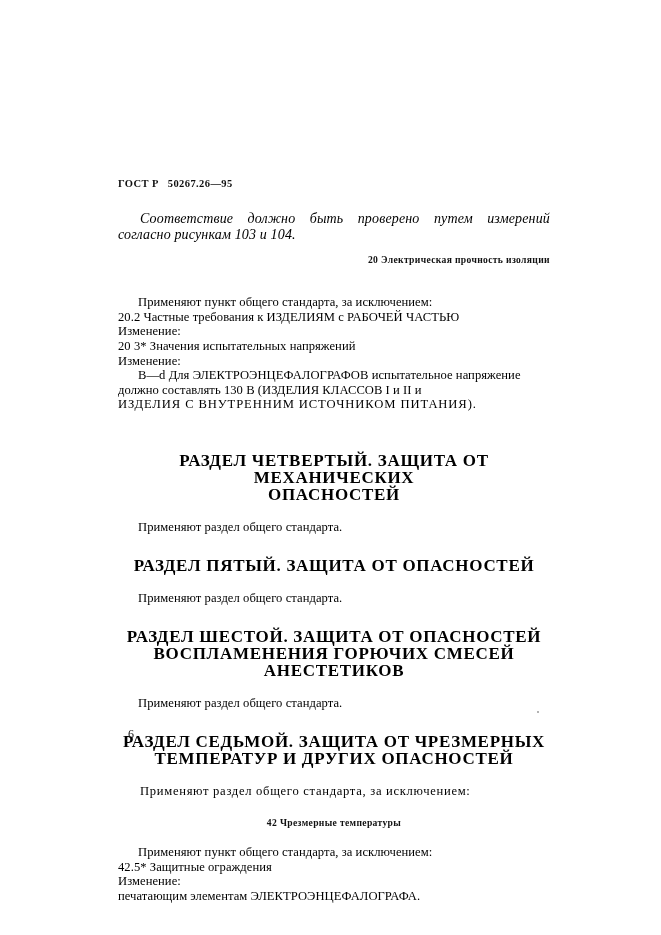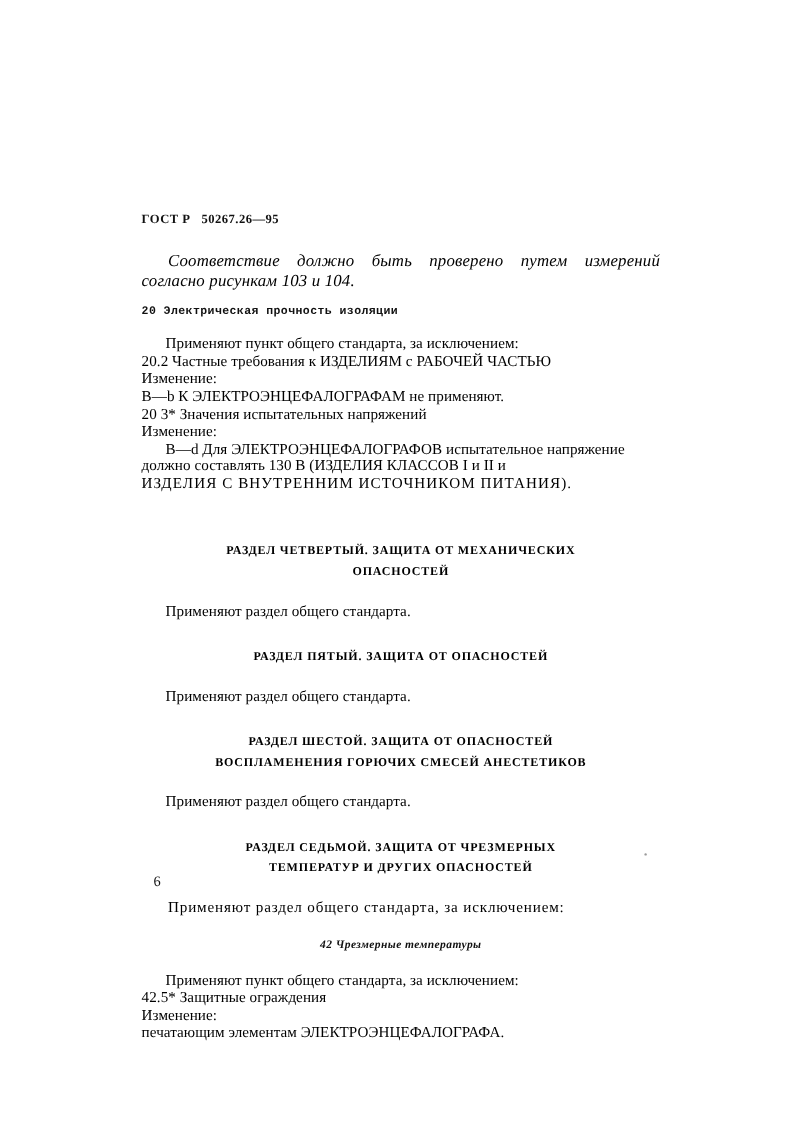--- a/index.html
+++ b/index.html
@@ -47,43 +47,42 @@
     font-style: italic;
     font-size: 14px;
     line-height: 15.6px;
     text-align: justify;
     margin: 0 0 12px 0;
     text-indent: 22px;
     letter-spacing: 0.15px;
   }
 
   .clause-head {
-    text-align: left;
+    text-align: right;
     font-weight: bold;
     font-size: 9.6px;
     letter-spacing: 0.35px;
-    margin: 0 0 14px 0;
-    color: #111;
-    font-family: Liberation Mono, monospace;
+    margin: 0 0 30px 0;
+    color: #111;
   }
 
   .body-block {
     font-size: 12.6px;
     line-height: 14.6px;
     margin: 0 0 10px 0;
     letter-spacing: 0.05px;
   }
   .body-block .ln { display: block; white-space: pre-wrap; }
   .body-block .ln.ind { text-indent: 20px; }
   .body-block .ln.wide { letter-spacing: 0.9px; }
 
   .part-title {
     text-align: center;
     font-weight: bold;
-    font-size: 10px;
+    font-size: 17px;
     line-height: 17px;
     letter-spacing: 0.7px;
     margin: 0;
     color: #000;
   }
   .part-title .l2 { display: block; }
 
   .apply-line {
     font-size: 12.6px;
     line-height: 15px;
@@ -98,21 +97,20 @@
   .sp-c { height: 22px; }
   .sp-d { height: 18px; }
 
   .subclause-head {
     text-align: center;
     font-weight: bold;
     font-size: 9.6px;
     letter-spacing: 0.35px;
     margin: 0;
     color: #111;
-    font-style: italic;
   }
 
   .folio {
     position: absolute;
     left: 128px;
     top: 727px;
     font-size: 12px;
     color: #111;
   }
 
@@ -136,21 +134,20 @@
     <div class="runhead">ГОСТ Р   50267.26—95</div>
 
     <p class="intro">Соответствие должно быть проверено путем измерений согласно рисункам 103 и 104.</p>
 
     <div class="clause-head">20 Электрическая прочность изоляции</div>
 
     <div class="body-block">
       <span class="ln ind">Применяют пункт общего стандарта, за исключением:</span>
       <span class="ln">20.2 Частные требования к ИЗДЕЛИЯМ с РАБОЧЕЙ ЧАСТЬЮ</span>
       <span class="ln">Изменение:</span>
-      <span class="ln">В—b К ЭЛЕКТРОЭНЦЕФАЛОГРАФАМ не применяют.</span>
       <span class="ln">20 3* Значения испытательных напряжений</span>
       <span class="ln">Изменение:</span>
       <span class="ln ind">В—d Для ЭЛЕКТРОЭНЦЕФАЛОГРАФОВ испытательное напряжение должно составлять 130 В (ИЗДЕЛИЯ КЛАССОВ I и II и</span>
       <span class="ln wide">ИЗДЕЛИЯ С ВНУТРЕННИМ ИСТОЧНИКОМ ПИТАНИЯ).</span>
     </div>
 
     <div class="sp-a"></div>
 
     <div class="part-title">
       <span class="l1">РАЗДЕЛ ЧЕТВЕРТЫЙ. ЗАЩИТА ОТ МЕХАНИЧЕСКИХ</span>

